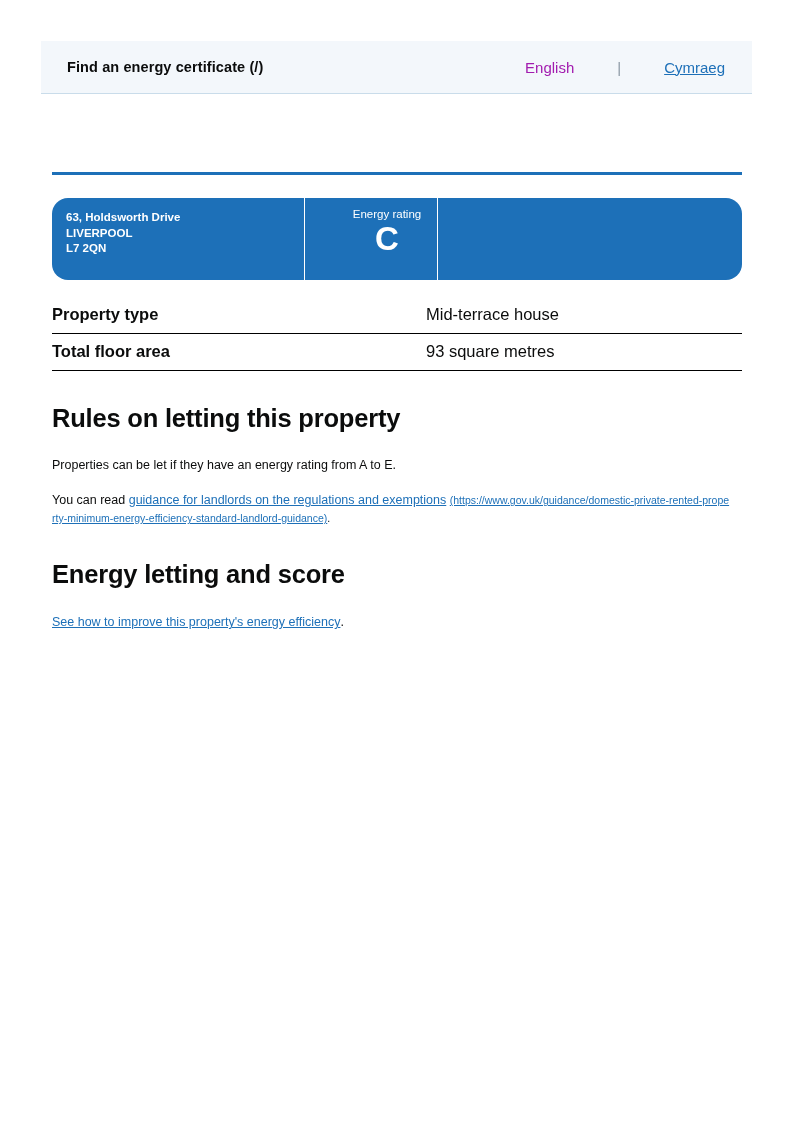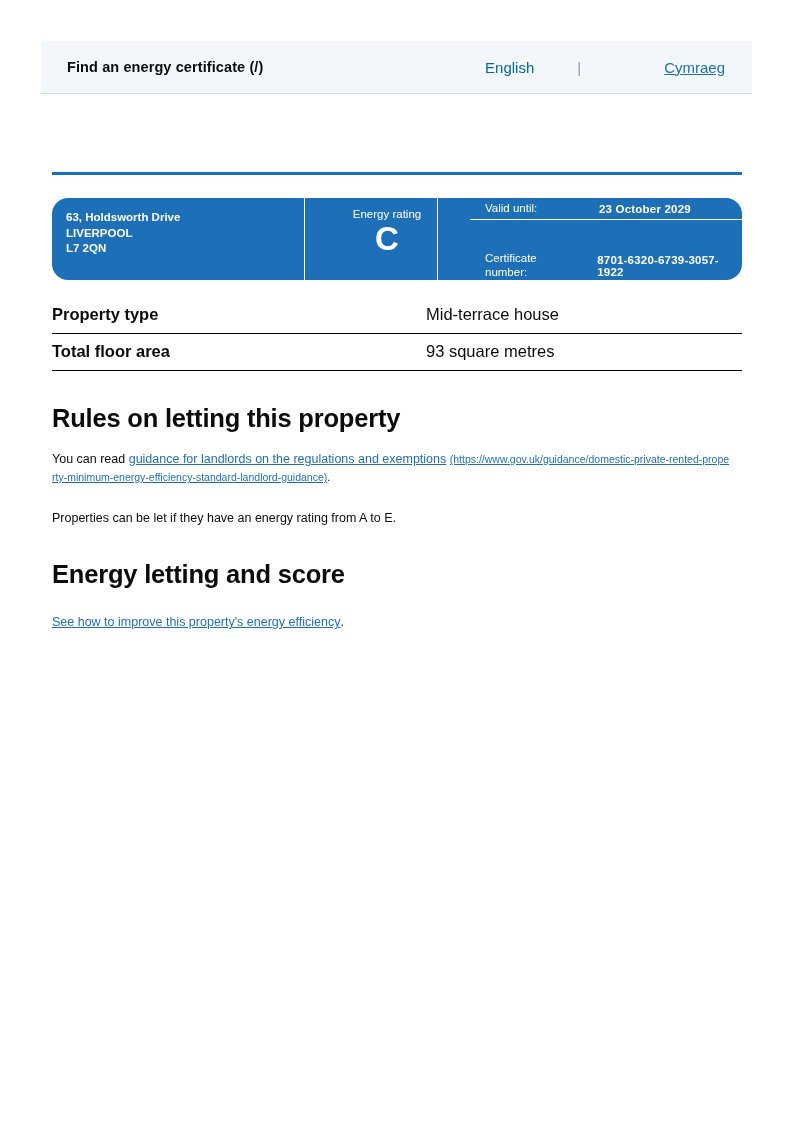--- a/index.html
+++ b/index.html
@@ -37,30 +37,29 @@
     letter-spacing: 0.1px;
   }
   .header-title .path {
     font-weight: bold;
   }
   .lang {
     display: flex;
     align-items: center;
     font-size: 15px;
   }
-  .lang .current { color: #0369a1; }
+  .lang .current { color: #a21caf; }
   .lang .divider {
     color: #8d9aa5;
     margin: 0 11px;
     font-size: 15px;
   }
   .lang .alt {
     color: #1d70b8;
     text-decoration: underline;
-    margin-left: 40px;
   }
 
   
   .content {
     position: absolute;
     left: 52px;
     top: 122px;
     width: 690px;
   }
 
@@ -221,48 +220,38 @@
   <div class="summary">
     <div class="summary-address">
       <div>63, Holdsworth Drive</div>
       <div>LIVERPOOL</div>
       <div>L7 2QN</div>
     </div>
     <div class="summary-rating">
       <div class="label">Energy rating</div>
       <div class="letter">C</div>
     </div>
-    <div class="summary-meta">
-      <div class="row top">
-        <div class="k">Valid until:</div>
-        <div class="v">23 October 2029</div>
-      </div>
-      <div class="row">
-        <div class="k">Certificate number:</div>
-        <div class="v">8701-6320-6739-3057-1922</div>
-      </div>
-    </div>
   </div>
 
   
   <div class="details">
     <div class="drow">
       <div class="dkey">Property type</div>
       <div class="dval">Mid-terrace house</div>
     </div>
     <div class="drow">
       <div class="dkey">Total floor area</div>
       <div class="dval">93 square metres</div>
     </div>
   </div>
 
   
   <h2 class="section">Rules on letting this property</h2>
+  <p class="body">Properties can be let if they have an energy rating from A to E.</p>
   <p class="body tight">
     <span>You can read </span><a class="inline" href="#">guidance for landlords on the regulations and exemptions</a> <span class="url">(https://www.gov.uk/guidance/domestic-private-rented-property-minimum-energy-efficiency-standard-landlord-guidance)</span><span class="url-plain">.</span>
   </p>
-  <p class="body">Properties can be let if they have an energy rating from A to E.</p>
 
   
   <h2 class="section">Energy letting and score</h2>
   <a class="standalone" href="#">See how to improve this property's energy efficiency</a><span class="period">.</span>
 
 </div>
 
 </body></html>

